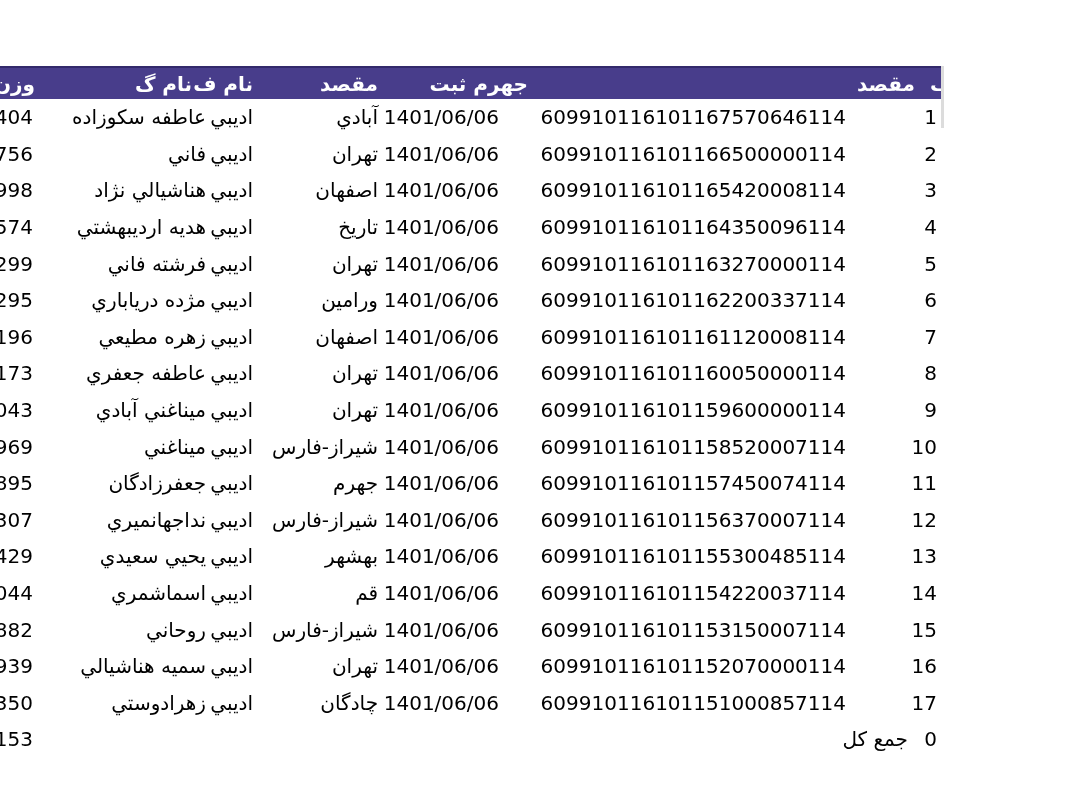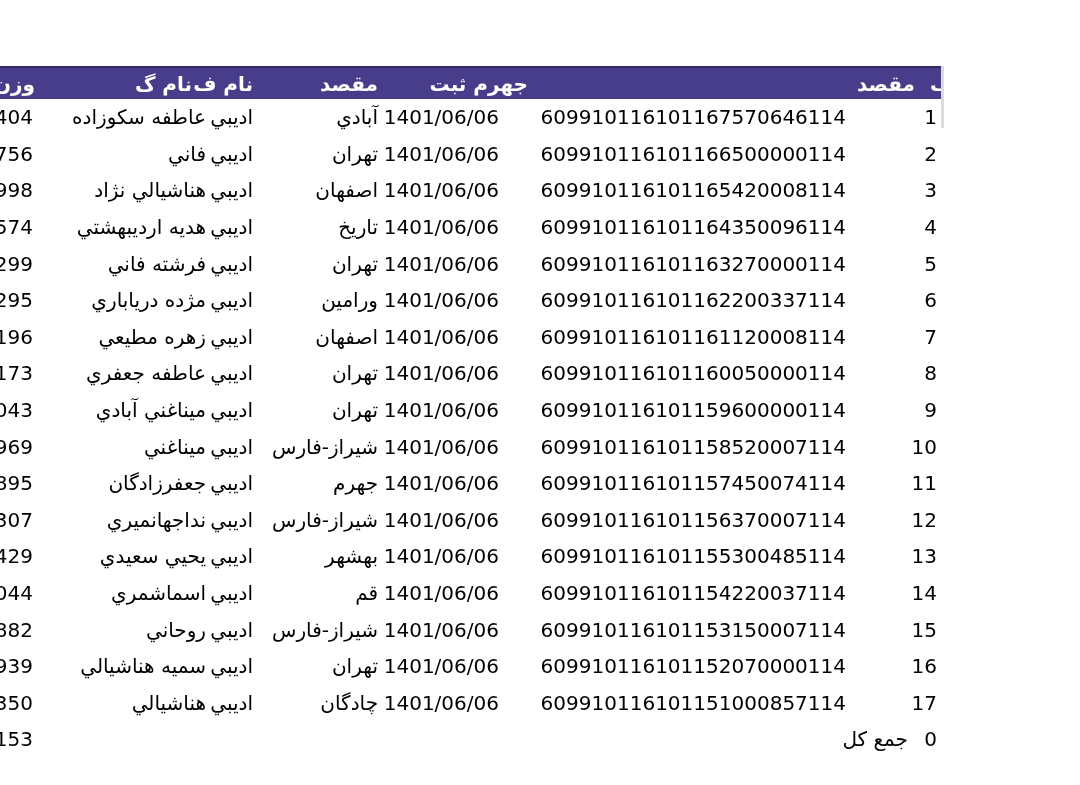--- a/index.html
+++ b/index.html
@@ -239,21 +239,21 @@
     <td class="c-nameg">سميه هناشيالي</td>
     <td class="c-weight">939</td>
   </tr>
 
   <tr>
     <td class="c-num">17</td>
     <td class="c-barcode">609910116101151000857114</td>
     <td class="c-date">1401/06/06</td>
     <td class="c-dest">چادگان</td>
     <td class="c-namef">اديبي</td>
-    <td class="c-nameg">هناشيالي</td>
+    <td class="c-nameg">زهرادوستي</td>
     <td class="c-weight">350</td>
   </tr>
 
   <tr>
     <td class="c-num">0</td>
     <td class="c-barcode c-total-label">جمع كل</td>
     <td class="c-date"></td>
     <td class="c-dest"></td>
     <td class="c-namef"></td>
     <td class="c-nameg"></td>

